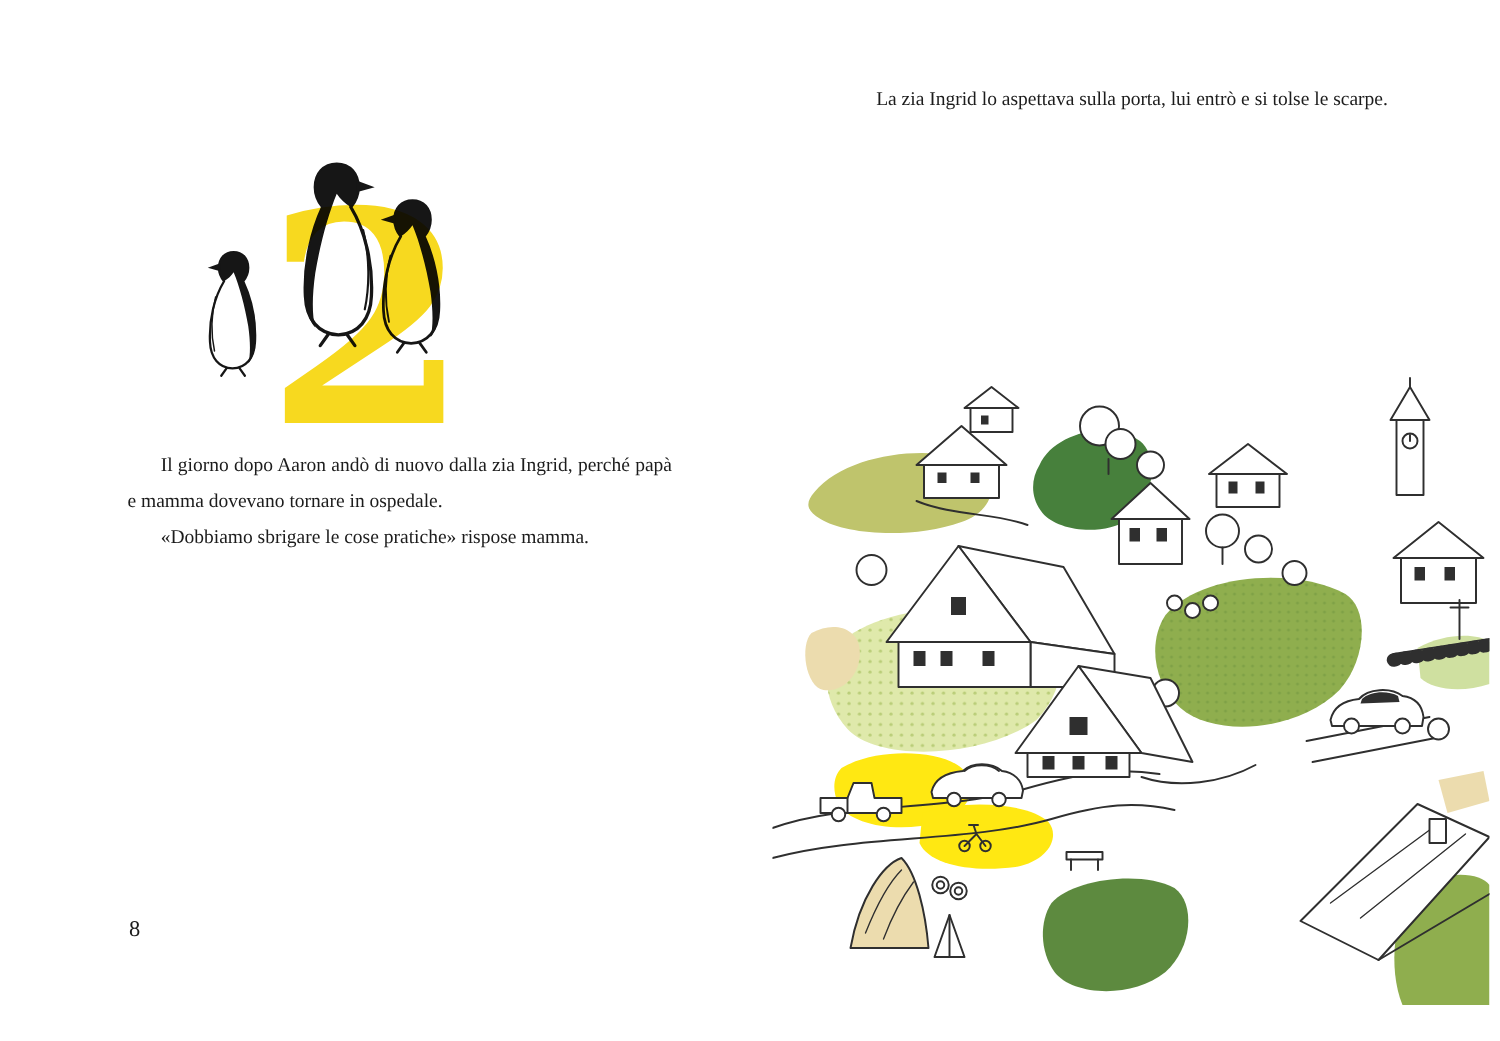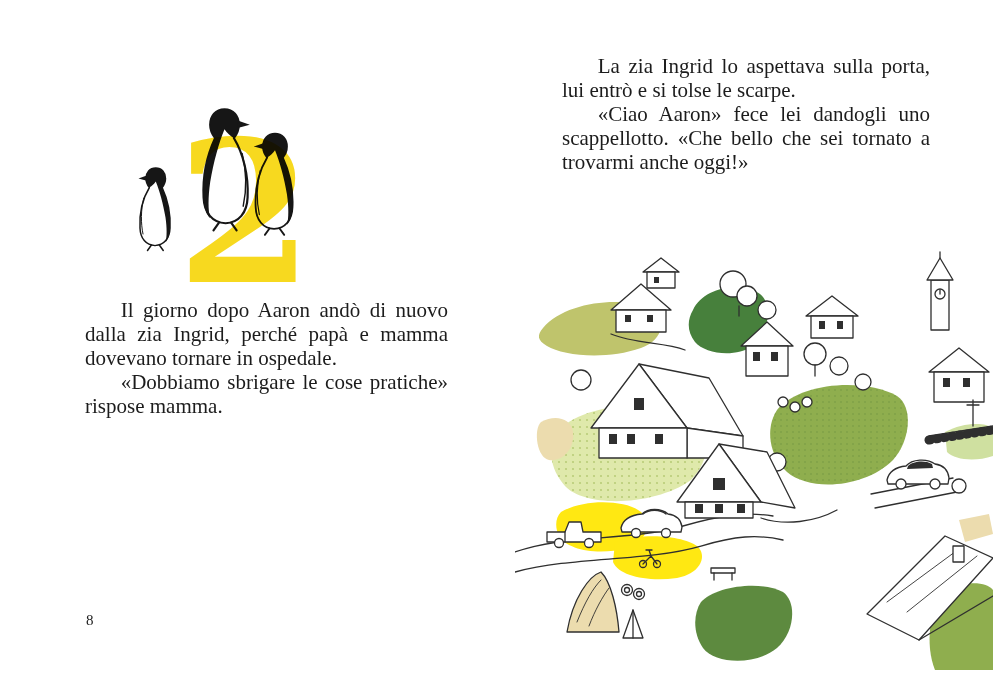--- a/index.html
+++ b/index.html
@@ -1,18 +1,18 @@
 <!DOCTYPE html>
 <html><head>
 <meta charset="utf-8">
 <style>
   html,body{margin:0;padding:0;background:#ffffff;}
   .spread{position:relative;width:1000px;height:694px;background:#ffffff;overflow:hidden;
           font-family:"Liberation Serif","DejaVu Serif",serif;color:#1c1c1c;}
-  .textblock{position:absolute;text-align:justify;font-size:21px;line-height:24px;}
+  .textblock{position:absolute;text-align:justify;font-size:13px;line-height:24px;}
   .textblock p{margin:0;text-indent:1.7em;}
   .left-text{left:85px;top:298px;width:363px;}
   .right-text{left:562px;top:54px;width:368px;}
   .page-number{position:absolute;left:86px;top:612px;font-size:15px;}
   .chapter-illustration{position:absolute;left:112px;top:80px;width:215px;height:210px;}
   .village-illustration{position:absolute;left:515px;top:250px;width:478px;height:420px;}
   svg{display:block;width:100%;height:100%;}
   .num2{font-family:"DejaVu Serif","Liberation Serif",serif;font-weight:bold;
         mix-blend-mode:multiply;}
 </style>
@@ -61,21 +61,20 @@
       <p>«Dobbiamo sbrigare le cose pratiche» rispose mamma.</p>
     </div>
 
     <div class="page-number">8</div>
   </div>
 
   <div>
 
     <div class="textblock right-text">
       <p>La zia Ingrid lo aspettava sulla porta, lui entrò e si tolse le scarpe.</p>
-      <p>«Ciao Aaron» fece lei dandogli uno scappellotto. «Che bello che sei tornato a trovarmi anche oggi!»</p>
     </div>
 
     <div class="village-illustration">
       <svg viewBox="0 0 478 420">
         <defs>
           <pattern id="dotsLight" width="7" height="7" patternUnits="userSpaceOnUse">
             <circle cx="2" cy="2" r="1.1" fill="#a9c162"></circle>
           </pattern>
           <pattern id="dotsGreen" width="6" height="6" patternUnits="userSpaceOnUse">
             <circle cx="2" cy="2" r="1" fill="#6e9440"></circle>

